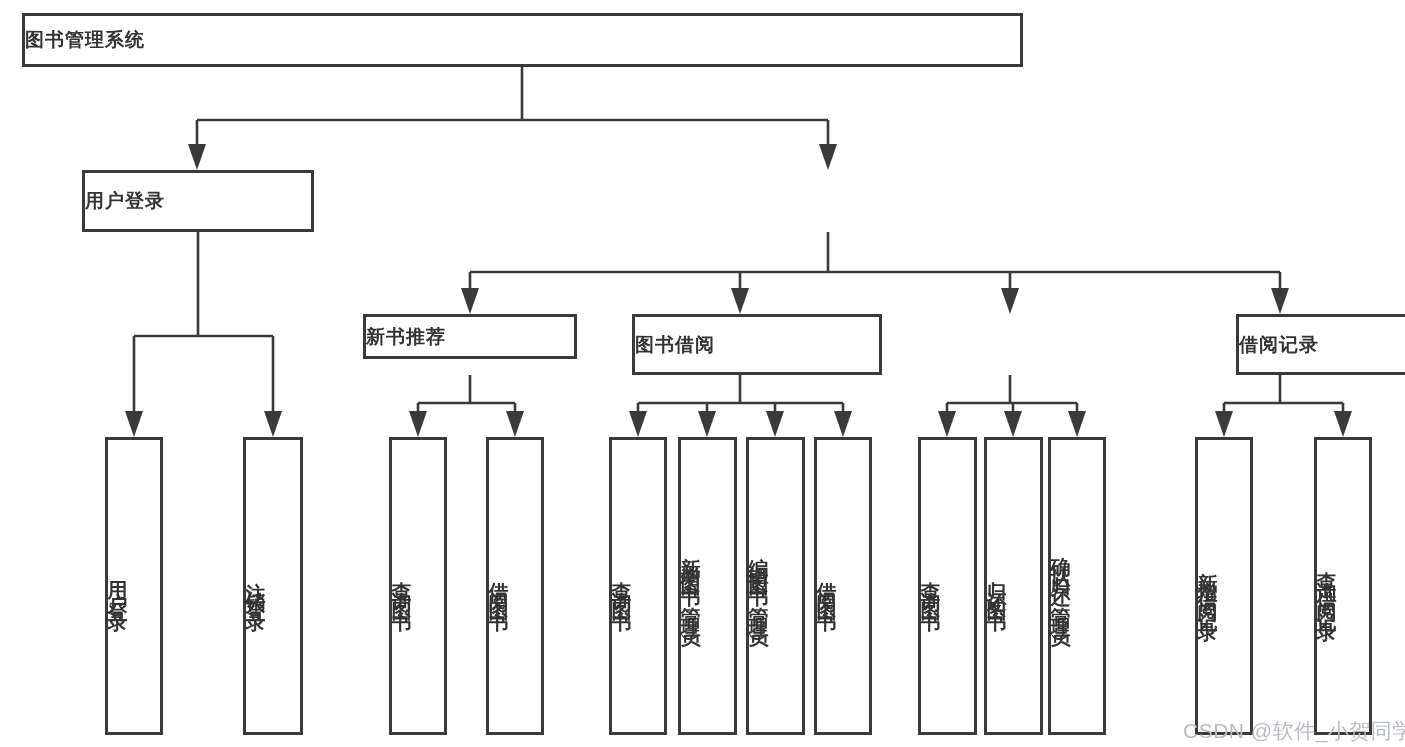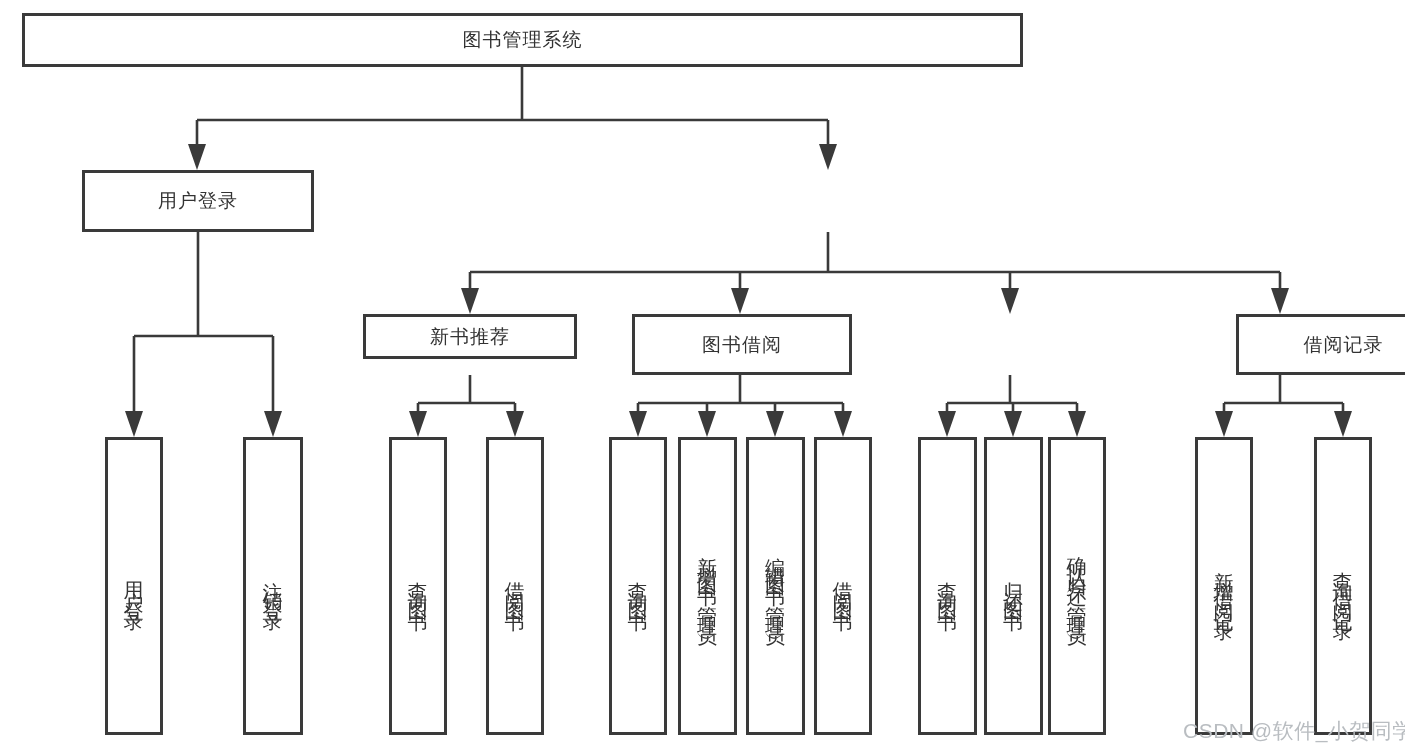--- a/index.html
+++ b/index.html
@@ -8,21 +8,21 @@
     --bg:#ffffff;
   }
   *{box-sizing:border-box;margin:0;padding:0;}
   html,body{width:1405px;height:747px;background:var(--bg);overflow:hidden;
     font-family:"Liberation Sans","DejaVu Sans",sans-serif;}
   .stage{position:relative;width:1405px;height:747px;background:var(--bg);}
   svg.wires{position:absolute;left:0;top:0;width:1405px;height:747px;pointer-events:none;}
   svg.wires path{stroke:var(--line);stroke-width:2.6;fill:none;}
   svg.wires polygon{fill:var(--line);stroke:none;}
   .box{position:absolute;border:3px solid var(--line);background:#fff;
-    display:flex;align-items:center;justify-content:center;color:var(--text);}
+    display:flex;align-items:center;justify-content:flex-start;color:var(--text);font-weight:bold;}
   .hlabel{font-size:19px;letter-spacing:1px;white-space:nowrap;}
   .leaf{top:437px;height:298px;}
   .vtext{writing-mode:vertical-rl;text-orientation:mixed;font-size:20px;
     line-height:1;letter-spacing:10px;color:var(--text);}
   .watermark{position:absolute;left:1183px;top:717px;font-size:21px;
     color:#b9bdc1;white-space:nowrap;z-index:5;letter-spacing:0.5px;}
 </style>
 </head>
 <body>
 
@@ -68,21 +68,21 @@
     <span class="hlabel">图书管理系统</span>
   </div>
 
   <div class="box" style="left:82px;top:170px;width:232px;height:62px">
     <span class="hlabel">用户登录</span>
   </div>
 
   <div class="box" style="left:363px;top:314px;width:214px;height:45px">
     <span class="hlabel">新书推荐</span>
   </div>
-  <div class="box" style="left:632px;top:314px;width:220px;height:61px">
+  <div class="box" style="left:632px;top:314px;width:250px;height:61px">
     <span class="hlabel">图书借阅</span>
   </div>
   <div class="box" style="left:1236px;top:314px;width:215px;height:61px">
     <span class="hlabel">借阅记录</span>
   </div>
 
   <div class="box leaf" style="left:105px;width:58px">
     <span class="vtext">用户登录</span>
   </div>
   <div class="box leaf" style="left:243px;width:60px">

